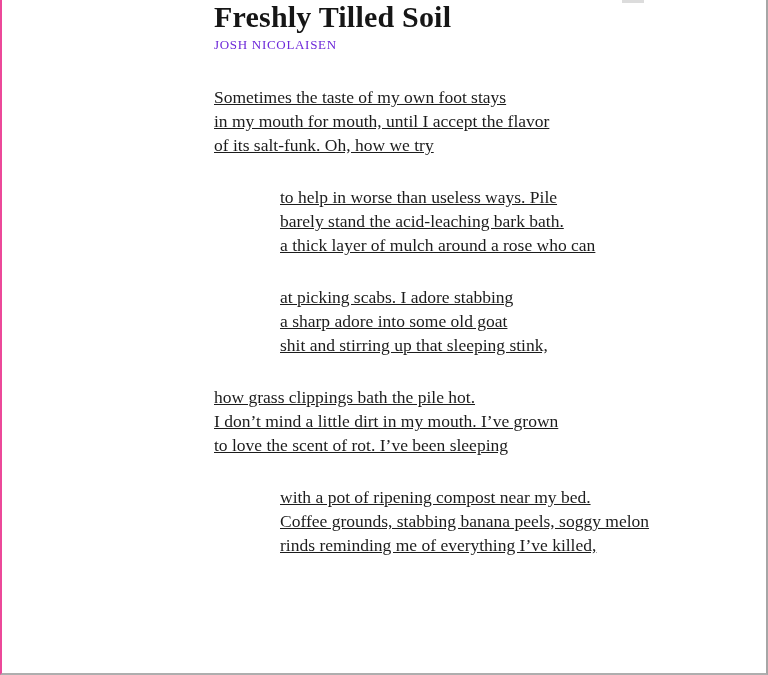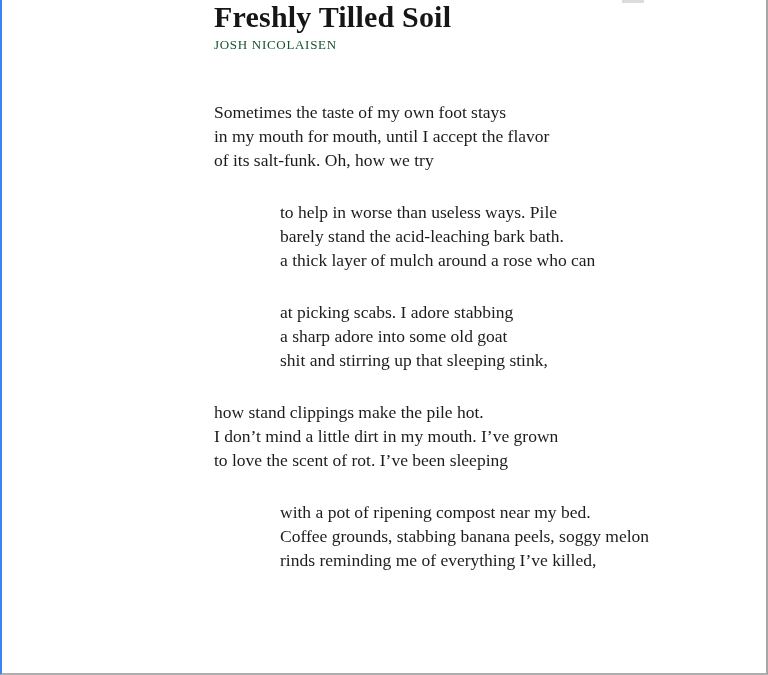--- a/index.html
+++ b/index.html
@@ -12,21 +12,21 @@
     height: 675px;
     overflow: hidden;
     font-family: "Liberation Serif", serif;
   }
   .viewport {
     position: relative;
     width: 768px;
     height: 675px;
     box-sizing: border-box;
     background: #ffffff;
-    border-left: 2px solid #3b82f6;
+    border-left: 2px solid #ec4899;
     border-right: 2px solid #a6a6a6;
     border-bottom: 2px solid #aeaeae;
   }
   .crop-fragment {
     position: absolute;
     top: 0;
     left: 620px;
     width: 22px;
     height: 3px;
     background: #dcdcdc;
@@ -42,24 +42,25 @@
     line-height: 34px;
     font-weight: 700;
     letter-spacing: 0.2px;
     color: #161616;
   }
   .poem-author {
     margin-top: 3px;
     font-size: 13px;
     line-height: 15px;
     letter-spacing: 0.7px;
-    color: #14532d;
+    color: #6d28d9;
   }
   .poem-body {
-    margin-top: 48px;
+    margin-top: 33px;
+    text-decoration: underline;
   }
   .stanza {
     margin: 0 0 28px 0;
   }
   .stanza.indented {
     margin-left: 66px;
   }
   .line {
     font-size: 17.5px;
     line-height: 24px;
@@ -85,21 +86,21 @@
           <div class="line">to help in worse than useless ways. Pile</div>
           <div class="line">barely stand the acid-leaching bark bath.</div>
           <div class="line">a thick layer of mulch around a rose who can</div>
         </div>
         <div class="stanza indented">
           <div class="line">at picking scabs. I adore stabbing</div>
           <div class="line">a sharp adore into some old goat</div>
           <div class="line">shit and stirring up that sleeping stink,</div>
         </div>
         <div class="stanza">
-          <div class="line">how stand clippings make the pile hot.</div>
+          <div class="line">how grass clippings bath the pile hot.</div>
           <div class="line">I don’t mind a little dirt in my mouth. I’ve grown</div>
           <div class="line">to love the scent of rot. I’ve been sleeping</div>
         </div>
         <div class="stanza indented">
           <div class="line">with a pot of ripening compost near my bed.</div>
           <div class="line">Coffee grounds, stabbing banana peels, soggy melon</div>
           <div class="line">rinds reminding me of everything I’ve killed,</div>
         </div>
       </div>
   </div>

